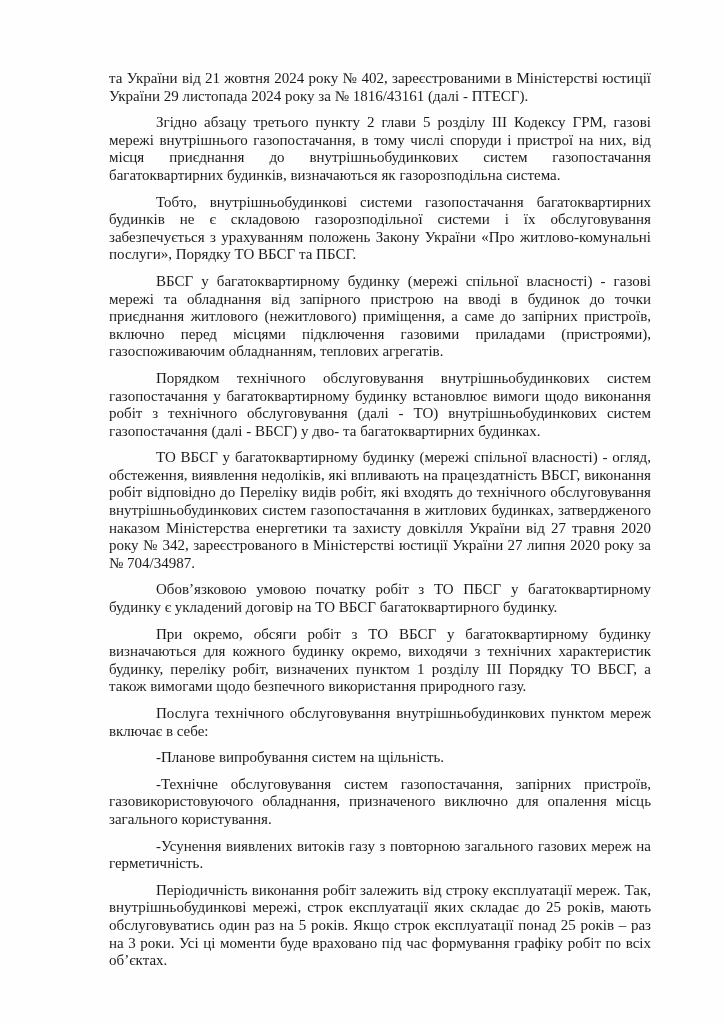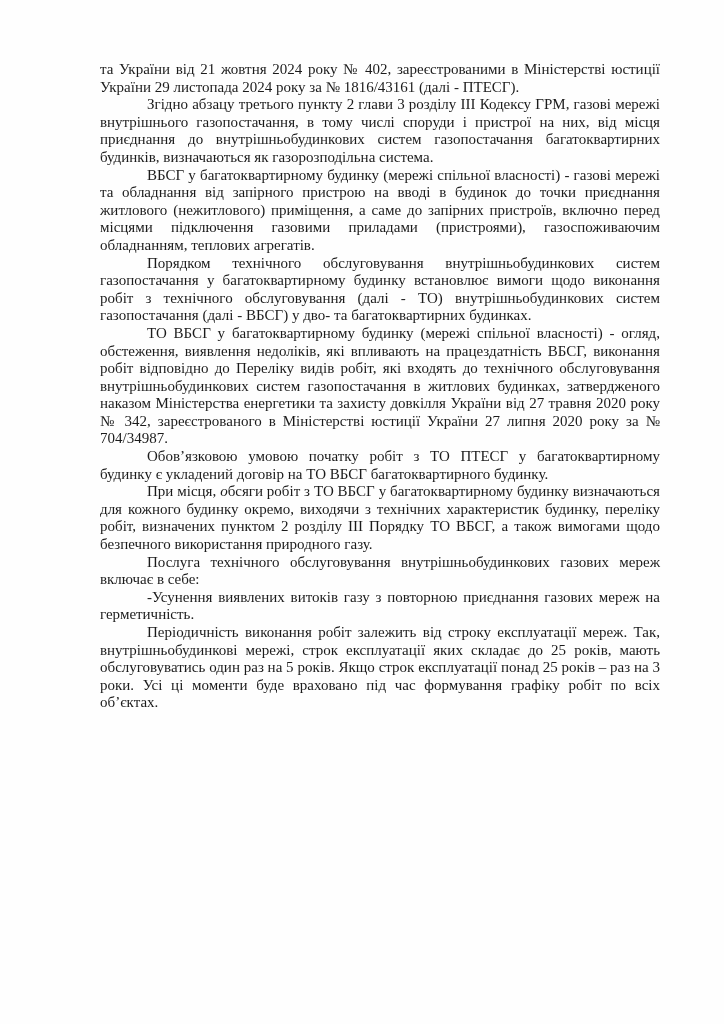--- a/index.html
+++ b/index.html
@@ -20,39 +20,42 @@
     position: absolute;
     left: 100px;
     top: 61px;
     width: 560px;
     color: #1b1b1b;
     font-size: 15px;
     line-height: 17.6px;
     text-align: justify;
   }
   .para {
-    margin: 0;
+    margin: 9px;
     padding: 0;
   }
   .para.indent {
     text-indent: 47px;
   }
   .italic-letter {
     font-style: italic;
   }
 </style>
 </head>
 <body>
 
 <div class="page">
   <div class="text-block">
     <p class="para">та України від 21 жовтня 2024 року № 402, зареєстрованими в Міністерстві юстиції України 29 листопада 2024 року за № 1816/43161 (далі - ПТЕСГ).</p>
-    <p class="para indent">Згідно абзацу третього пункту 2 глави 3 розділу ІІІ Кодексу ГРМ, газові мережі внутрішнього газопостачання, в тому числі споруди і пристрої на них, від місця приєднання до внутрішньобудинкових систем газопостачання багатоквартирних будинків, визначаються як газорозподільна система.</p>
+    <p class="para indent">Згідно абзацу третього пункту 2 глави 5 розділу ІІІ Кодексу ГРМ, газові мережі внутрішнього газопостачання, в тому числі споруди і пристрої на них, від місця приєднання до внутрішньобудинкових систем газопостачання багатоквартирних будинків, визначаються як газорозподільна система.</p>
+    <p class="para indent">Тобто, внутрішньобудинкові системи газопостачання багатоквартирних будинків не є складовою газорозподільної системи і їх обслуговування забезпечується з урахуванням положень Закону України «Про житлово-комунальні послуги», Порядку ТО ВБСГ та ПБСГ.</p>
     <p class="para indent">ВБСГ у багатоквартирному будинку (мережі спільної власності) - газові мережі та обладнання від запірного пристрою на вводі в будинок до точки приєднання житлового (нежитлового) приміщення, а саме до запірних пристроїв, включно перед місцями підключення газовими приладами (пристроями), газоспоживаючим обладнанням, теплових агрегатів.</p>
     <p class="para indent">Порядком технічного обслуговування внутрішньобудинкових систем газопостачання у багатоквартирному будинку встановлює вимоги щодо виконання робіт з технічного обслуговування (далі - ТО) внутрішньобудинкових систем газопостачання (далі - ВБСГ) у дво- та багатоквартирних будинках.</p>
     <p class="para indent">ТО ВБСГ у багатоквартирному будинку (мережі спільної власності) - огляд, обстеження, виявлення недоліків, які впливають на працездатність ВБСГ, виконання робіт відповідно до Переліку видів робіт, які входять до технічного обслуговування внутрішньобудинкових систем газопостачання в житлових будинках, затвердженого наказом Міністерства енергетики та захисту довкілля України від 27 травня 2020 року № 342, зареєстрованого в Міністерстві юстиції України 27 липня 2020 року за № 704/34987.</p>
-    <p class="para indent">Обов’язковою умовою початку робіт з ТО ПТЕСГ у багатоквартирному будинку є укладений договір на ТО ВБСГ багатоквартирного будинку.</p>
-    <p class="para indent"><span>При місця, </span><span class="italic-letter">о</span><span>бсяги робіт з ТО ВБСГ у багатоквартирному будинку визначаються для кожного будинку окремо, виходячи з технічних характеристик будинку, переліку робіт, визначених пунктом 2 розділу ІІІ Порядку ТО ВБСГ, а також вимогами щодо безпечного використання природного газу.</span></p>
-    <p class="para indent">Послуга технічного обслуговування внутрішньобудинкових газових мереж включає в себе:</p>
-    <p class="para indent">-Усунення виявлених витоків газу з повторною приєднання газових мереж на герметичність.</p>
+    <p class="para indent">Обов’язковою умовою початку робіт з ТО ПБСГ у багатоквартирному будинку є укладений договір на ТО ВБСГ багатоквартирного будинку.</p>
+    <p class="para indent"><span>При окремо, </span><span class="italic-letter">о</span><span>бсяги робіт з ТО ВБСГ у багатоквартирному будинку визначаються для кожного будинку окремо, виходячи з технічних характеристик будинку, переліку робіт, визначених пунктом 1 розділу ІІІ Порядку ТО ВБСГ, а також вимогами щодо безпечного використання природного газу.</span></p>
+    <p class="para indent">Послуга технічного обслуговування внутрішньобудинкових пунктом мереж включає в себе:</p>
+    <p class="para indent">-Планове випробування систем на щільність.</p>
+    <p class="para indent">-Технічне обслуговування систем газопостачання, запірних пристроїв, газовикористовуючого обладнання, призначеного виключно для опалення місць загального користування.</p>
+    <p class="para indent">-Усунення виявлених витоків газу з повторною загального газових мереж на герметичність.</p>
     <p class="para indent">Періодичність виконання робіт залежить від строку експлуатації мереж. Так, внутрішньобудинкові мережі, строк експлуатації яких складає до 25 років, мають обслуговуватись один раз на 5 років. Якщо строк експлуатації понад 25 років – раз на 3 роки. Усі ці моменти буде враховано під час формування графіку робіт по всіх об’єктах.</p>
   </div>
 </div>
 
 </body></html>

